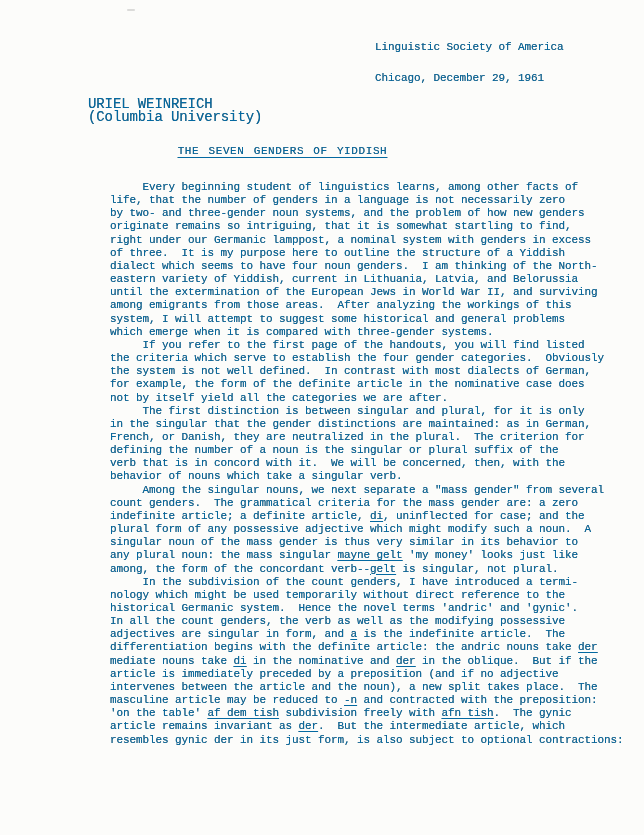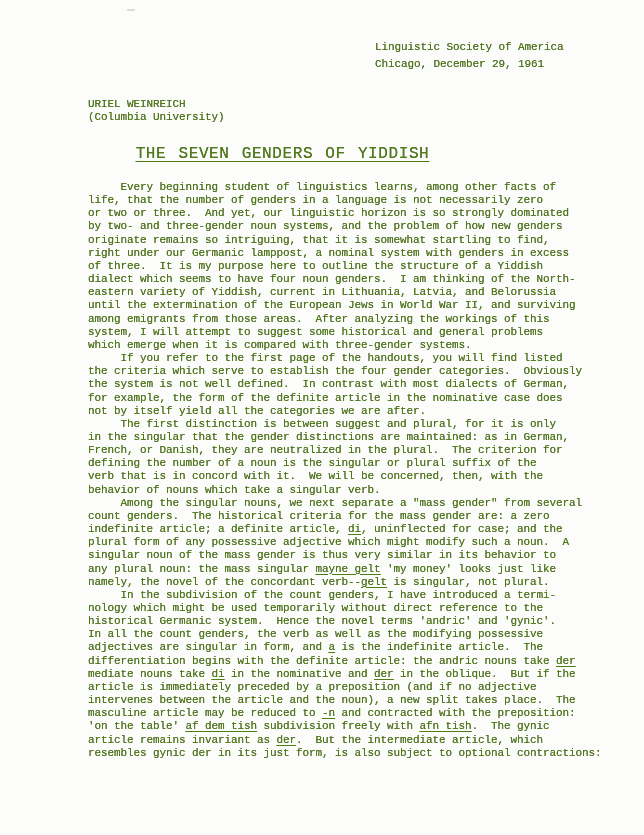--- a/index.html
+++ b/index.html
@@ -8,64 +8,64 @@
     background: #e8e8e8;
   }
   .page {
     position: relative;
     width: 644px;
     height: 835px;
     margin: 0 auto;
     background: #fcfcfa;
     overflow: hidden;
     font-family: "Liberation Mono", "DejaVu Sans Mono", monospace;
-    color: #4d7c0f;
+    color: #0369a1;
     text-shadow: 0 0 0.6px rgba(30,30,30,0.65);
   }
   .header-right {
     position: absolute;
     left: 375px;
     top: 41px;
     font-size: 11px;
     letter-spacing: -0.1px;
   }
   .header-right .hline { white-space: pre; }
-  .header-right .hline + .hline { margin-top: 5px; }
+  .header-right .hline + .hline { margin-top: 19px; }
   .author-block {
     position: absolute;
     left: 88px;
     top: 98px;
-    font-size: 11px;
+    font-size: 14px;
     line-height: 12.5px;
     letter-spacing: -0.1px;
   }
   .author-block div { white-space: pre; }
   .doc-title {
     position: absolute;
     left: 0;
     top: 145px;
     width: 565px;
     text-align: center;
-    font-size: 16px;
+    font-size: 11px;
     letter-spacing: 0.6px;
     word-spacing: 2px;
     text-decoration: underline;
     text-underline-offset: 3px;
     text-decoration-thickness: 1px;
   }
   .body-text {
     position: absolute;
     left: 88px;
     top: 181px;
     width: 530px;
     font-size: 11px;
     line-height: 13.15px;
     letter-spacing: -0.1px;
   }
-  .body-text .line { white-space: pre; }
+  .body-text .line { white-space: pre; margin-left: 22px; }
   .u {
     text-decoration: underline;
     text-underline-offset: 2px;
     text-decoration-thickness: 1px;
   }
   .speck {
     position: absolute;
     left: 127px;
     top: 9px;
     width: 8px;
@@ -88,49 +88,48 @@
   <div class="author-block">
     <div>URIEL WEINREICH</div>
     <div>(Columbia University)</div>
   </div>
 
   <div class="doc-title">THE SEVEN GENDERS OF YIDDISH</div>
 
   <div class="body-text">
       <div class="line"><span>     Every beginning student of linguistics learns, among other facts of</span></div>
       <div class="line"><span>life, that the number of genders in a language is not necessarily zero</span></div>
-      <div class="line"><span>or two or three.  And yet, our linguistic horizon is so strongly dominated</span></div>
       <div class="line"><span>by two- and three-gender noun systems, and the problem of how new genders</span></div>
       <div class="line"><span>originate remains so intriguing, that it is somewhat startling to find,</span></div>
       <div class="line"><span>right under our Germanic lamppost, a nominal system with genders in excess</span></div>
       <div class="line"><span>of three.  It is my purpose here to outline the structure of a Yiddish</span></div>
       <div class="line"><span>dialect which seems to have four noun genders.  I am thinking of the North-</span></div>
       <div class="line"><span>eastern variety of Yiddish, current in Lithuania, Latvia, and Belorussia</span></div>
       <div class="line"><span>until the extermination of the European Jews in World War II, and surviving</span></div>
       <div class="line"><span>among emigrants from those areas.  After analyzing the workings of this</span></div>
       <div class="line"><span>system, I will attempt to suggest some historical and general problems</span></div>
       <div class="line"><span>which emerge when it is compared with three-gender systems.</span></div>
       <div class="line"><span>     If you refer to the first page of the handouts, you will find listed</span></div>
       <div class="line"><span>the criteria which serve to establish the four gender categories.  Obviously</span></div>
       <div class="line"><span>the system is not well defined.  In contrast with most dialects of German,</span></div>
       <div class="line"><span>for example, the form of the definite article in the nominative case does</span></div>
       <div class="line"><span>not by itself yield all the categories we are after.</span></div>
-      <div class="line"><span>     The first distinction is between suggest and plural, for it is only</span></div>
+      <div class="line"><span>     The first distinction is between singular and plural, for it is only</span></div>
       <div class="line"><span>in the singular that the gender distinctions are maintained: as in German,</span></div>
       <div class="line"><span>French, or Danish, they are neutralized in the plural.  The criterion for</span></div>
       <div class="line"><span>defining the number of a noun is the singular or plural suffix of the</span></div>
       <div class="line"><span>verb that is in concord with it.  We will be concerned, then, with the</span></div>
       <div class="line"><span>behavior of nouns which take a singular verb.</span></div>
       <div class="line"><span>     Among the singular nouns, we next separate a "mass gender" from several</span></div>
-      <div class="line"><span>count genders.  The historical criteria for the mass gender are: a zero</span></div>
+      <div class="line"><span>count genders.  The grammatical criteria for the mass gender are: a zero</span></div>
       <div class="line"><span>indefinite article; a definite article, </span><span class="u">di</span><span>, uninflected for case; and the</span></div>
       <div class="line"><span>plural form of any possessive adjective which might modify such a noun.  A</span></div>
       <div class="line"><span>singular noun of the mass gender is thus very similar in its behavior to</span></div>
       <div class="line"><span>any plural noun: the mass singular </span><span class="u">mayne gelt</span><span> 'my money' looks just like</span></div>
-      <div class="line"><span>namely, the novel of the concordant verb--</span><span class="u">gelt</span><span> is singular, not plural.</span></div>
+      <div class="line"><span>among, the form of the concordant verb--</span><span class="u">gelt</span><span> is singular, not plural.</span></div>
       <div class="line"><span>     In the subdivision of the count genders, I have introduced a termi-</span></div>
       <div class="line"><span>nology which might be used temporarily without direct reference to the</span></div>
       <div class="line"><span>historical Germanic system.  Hence the novel terms 'andric' and 'gynic'.</span></div>
       <div class="line"><span>In all the count genders, the verb as well as the modifying possessive</span></div>
       <div class="line"><span>adjectives are singular in form, and </span><span class="u">a</span><span> is the indefinite article.  The</span></div>
       <div class="line"><span>differentiation begins with the definite article: the andric nouns take </span><span class="u">der</span></div>
       <div class="line"><span>mediate nouns take </span><span class="u">di</span><span> in the nominative and </span><span class="u">der</span><span> in the oblique.  But if the</span></div>
       <div class="line"><span>article is immediately preceded by a preposition (and if no adjective</span></div>
       <div class="line"><span>intervenes between the article and the noun), a new split takes place.  The</span></div>
       <div class="line"><span>masculine article may be reduced to </span><span class="u">-n</span><span> and contracted with the preposition:</span></div>

